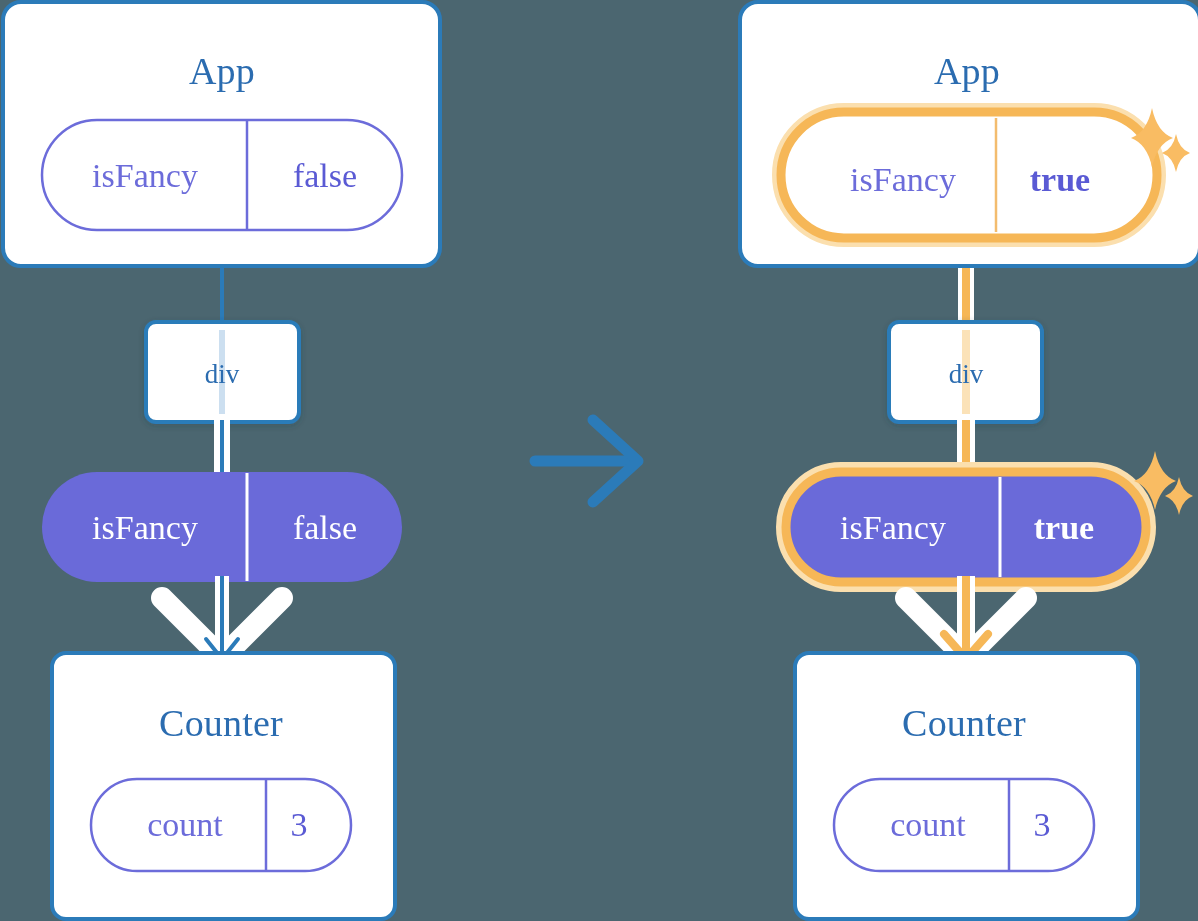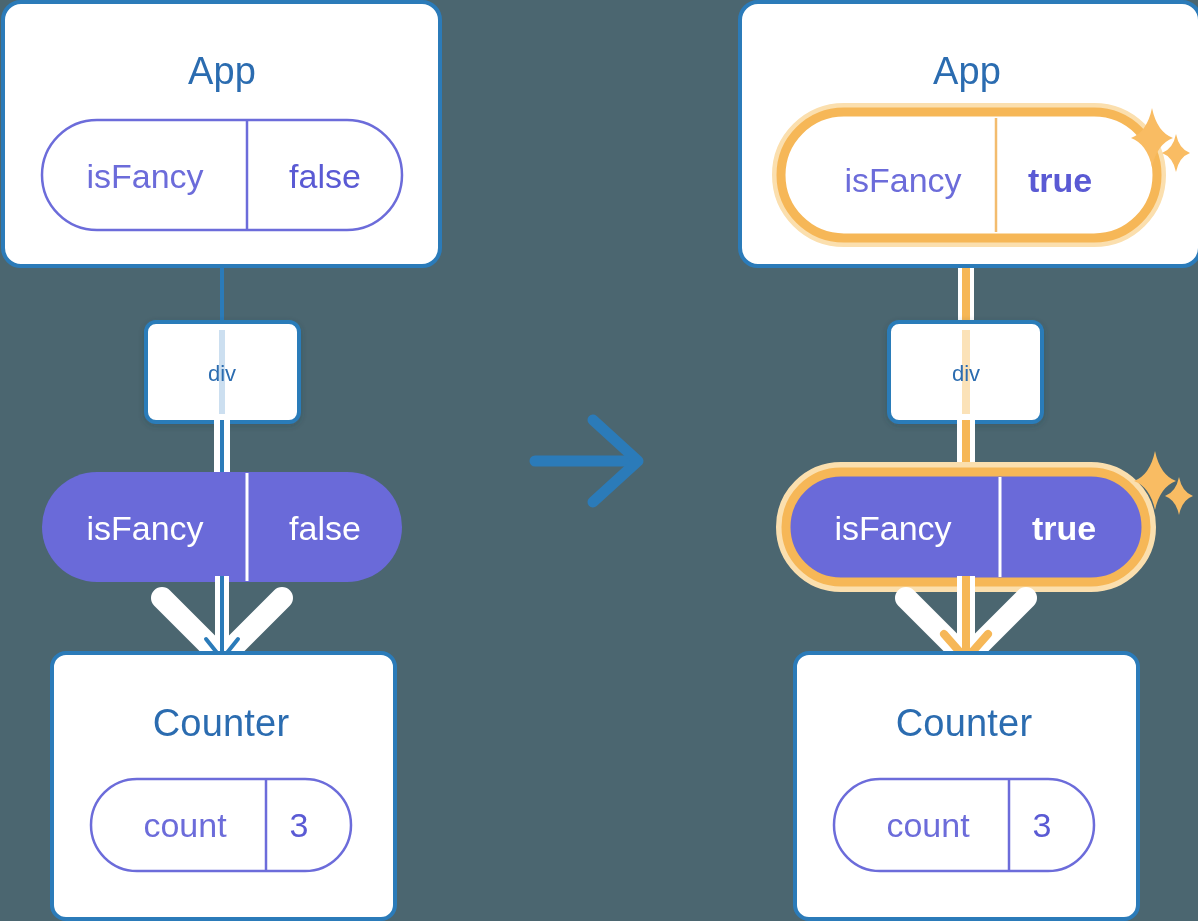--- a/index.html
+++ b/index.html
@@ -11,20 +11,21 @@
     width: 1198px;
     height: 921px;
     overflow: hidden;
     font-family: "Liberation Sans", sans-serif;
   }
   #stage {
     position: relative;
     width: 1198px;
     height: 921px;
     background: #4b6670;
+    font-family: Liberation Serif, serif;
   }
   #stage svg.layer {
     position: absolute;
     left: 0;
     top: 0;
     width: 1198px;
     height: 921px;
   }
   .txt {
     position: absolute;
@@ -33,21 +34,21 @@
     user-select: none;
   }
   .component-title {
     color: #2b6cb0;
     font-size: 38px;
     font-weight: 400;
     letter-spacing: 0.2px;
   }
   .div-title {
     color: #2b6cb0;
-    font-size: 22px;
+    font-size: 27px;
     font-weight: 400;
   }
   .pill-key-outline {
     color: #6c6cda;
     font-size: 34px;
     font-weight: 400;
   }
   .pill-val-outline {
     color: #5a5ad4;
     font-size: 34px;

